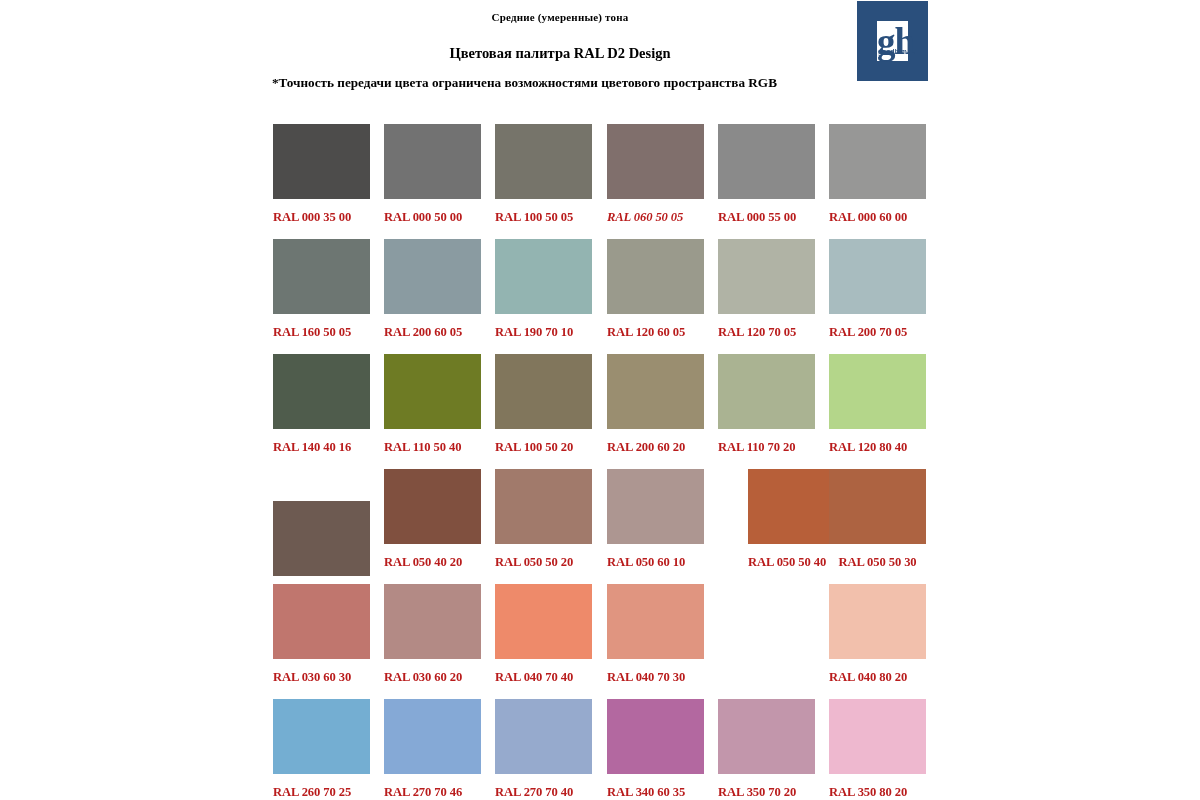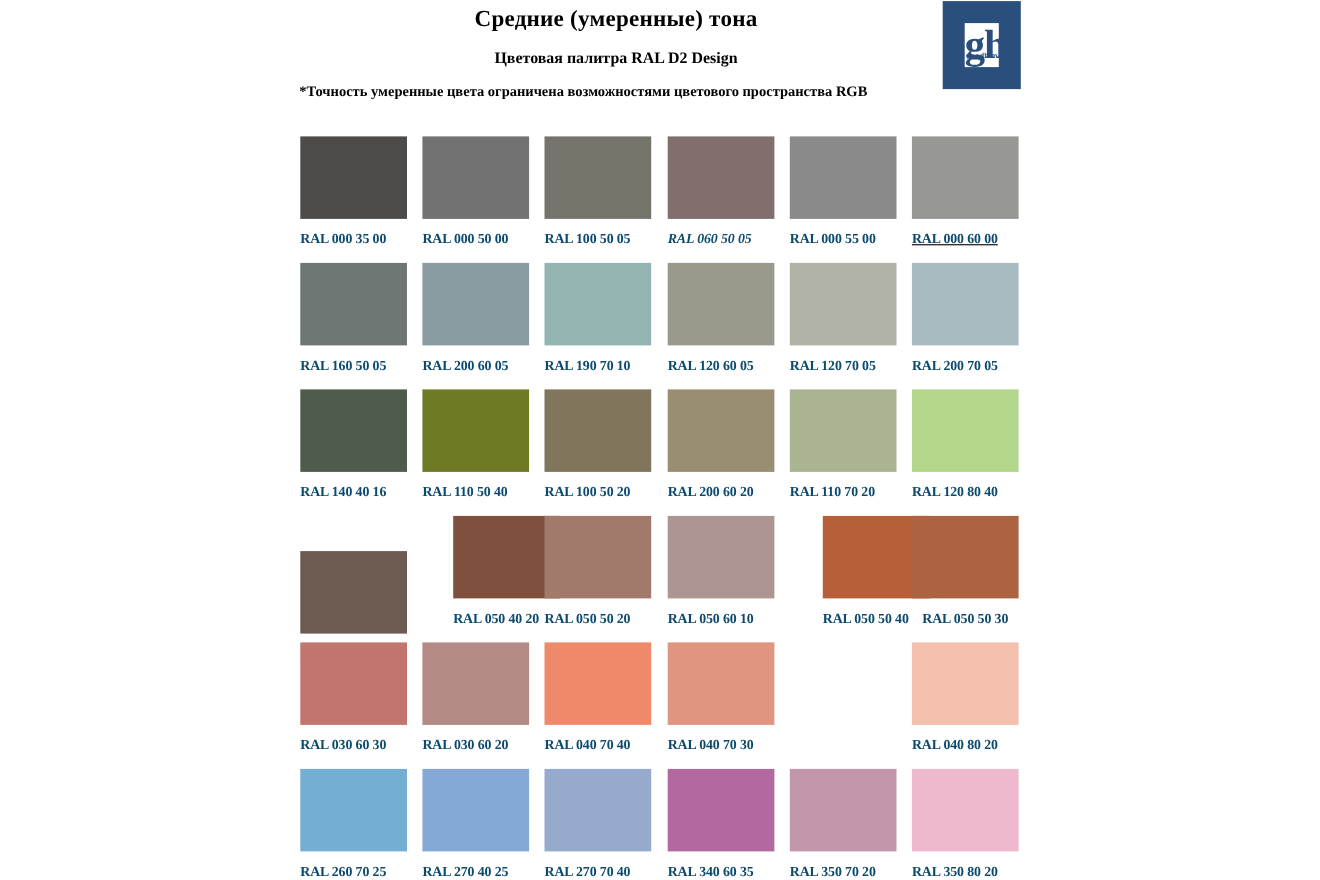--- a/index.html
+++ b/index.html
@@ -25,21 +25,21 @@
     height: 110px;
   }
   #title-block {
     position: absolute;
     left: 270px;
     top: 6px;
     width: 580px;
     text-align: center;
   }
   #main-title {
-    font-size: 21px;
+    font-size: 11px;
     font-weight: bold;
     letter-spacing: 0.2px;
     line-height: 22px;
     white-space: nowrap;
     font-family: Liberation Serif, serif;
   }
   #sub-title {
     font-size: 14.5px;
     font-weight: bold;
     line-height: 20px;
@@ -123,34 +123,34 @@
     display: block;
   }
   .swatch-label {
     margin-top: 11px;
     font-family: "Liberation Serif", "DejaVu Serif", serif;
     font-size: 12.6px;
     font-weight: bold;
     white-space: nowrap;
     letter-spacing: -0.1px;
     line-height: 14px;
-    color: #0c4a6e;
+    color: #b91c1c;
   }
 </style>
 </head>
 <body>
 
 <div id="header">
 
   <div id="title-block">
     <div id="main-title">Средние (умеренные) тона</div>
     <div id="sub-title">Цветовая палитра RAL D2 Design</div>
   </div>
 
-  <div id="disclaimer">*Точность умеренные цвета ограничена возможностями цветового пространства RGB</div>
+  <div id="disclaimer">*Точность передачи цвета ограничена возможностями цветового пространства RGB</div>
 
   <div id="logo">
     <div id="logo-inner">
       <div id="logo-gh">gh</div>
       <div id="logo-word">goodhim</div>
     </div>
   </div>
 
 </div>
 
@@ -169,21 +169,21 @@
         <div class="swatch-label">RAL 100 50 05</div>
       </div>
       <div class="swatch-cell" style="left: 334px; font-style: italic;">
         <div class="swatch-chip" title="RAL 060 50 05" style="background: rgb(128, 111, 108);"></div>
         <div class="swatch-label">RAL 060 50 05</div>
       </div>
       <div class="swatch-cell" style="left: 445px;">
         <div class="swatch-chip" title="RAL 000 55 00" style="background: rgb(138, 138, 138);"></div>
         <div class="swatch-label">RAL 000 55 00</div>
       </div>
-      <div class="swatch-cell" style="left: 556px; text-decoration: underline;">
+      <div class="swatch-cell" style="left: 556px;">
         <div class="swatch-chip" title="RAL 000 60 00" style="background: rgb(151, 151, 150);"></div>
         <div class="swatch-label">RAL 000 60 00</div>
       </div>
     </div>
     <div class="palette-row">
       <div class="swatch-cell" style="left: 0px;">
         <div class="swatch-chip" title="RAL 160 50 05" style="background: rgb(109, 118, 114);"></div>
         <div class="swatch-label">RAL 160 50 05</div>
       </div>
       <div class="swatch-cell" style="left: 111px;">
@@ -231,21 +231,21 @@
       <div class="swatch-cell" style="left: 556px;">
         <div class="swatch-chip" title="RAL 120 80 40" style="background: rgb(180, 214, 138);"></div>
         <div class="swatch-label">RAL 120 80 40</div>
       </div>
     </div>
     <div class="palette-row">
       <div class="swatch-cell" style="left: 0px; margin-top: 32px;">
         <div class="swatch-chip" title="RAL 050 40 10" style="background: rgb(109, 90, 81);"></div>
         <div class="swatch-label">RAL 050 40 10</div>
       </div>
-      <div class="swatch-cell" style="left: 111px; margin-left: 28px;">
+      <div class="swatch-cell" style="left: 111px;">
         <div class="swatch-chip" title="RAL 050 40 20" style="background: rgb(128, 80, 63);"></div>
         <div class="swatch-label">RAL 050 40 20</div>
       </div>
       <div class="swatch-cell" style="left: 222px;">
         <div class="swatch-chip" title="RAL 050 50 20" style="background: rgb(161, 122, 107);"></div>
         <div class="swatch-label">RAL 050 50 20</div>
       </div>
       <div class="swatch-cell" style="left: 334px;">
         <div class="swatch-chip" title="RAL 050 60 10" style="background: rgb(173, 150, 145);"></div>
         <div class="swatch-label">RAL 050 60 10</div>
@@ -281,21 +281,21 @@
         <div class="swatch-label">RAL 040 80 20</div>
       </div>
     </div>
     <div class="palette-row">
       <div class="swatch-cell" style="left: 0px;">
         <div class="swatch-chip" title="RAL 260 70 25" style="background: rgb(116, 174, 210);"></div>
         <div class="swatch-label">RAL 260 70 25</div>
       </div>
       <div class="swatch-cell" style="left: 111px;">
         <div class="swatch-chip" title="RAL 270 70 25" style="background: rgb(133, 169, 214);"></div>
-        <div class="swatch-label">RAL 270 40 25</div>
+        <div class="swatch-label">RAL 270 70 46</div>
       </div>
       <div class="swatch-cell" style="left: 222px;">
         <div class="swatch-chip" title="RAL 270 70 20" style="background: rgb(150, 170, 205);"></div>
         <div class="swatch-label">RAL 270 70 40</div>
       </div>
       <div class="swatch-cell" style="left: 334px;">
         <div class="swatch-chip" title="RAL 340 60 35" style="background: rgb(179, 104, 160);"></div>
         <div class="swatch-label">RAL 340 60 35</div>
       </div>
       <div class="swatch-cell" style="left: 445px;">

